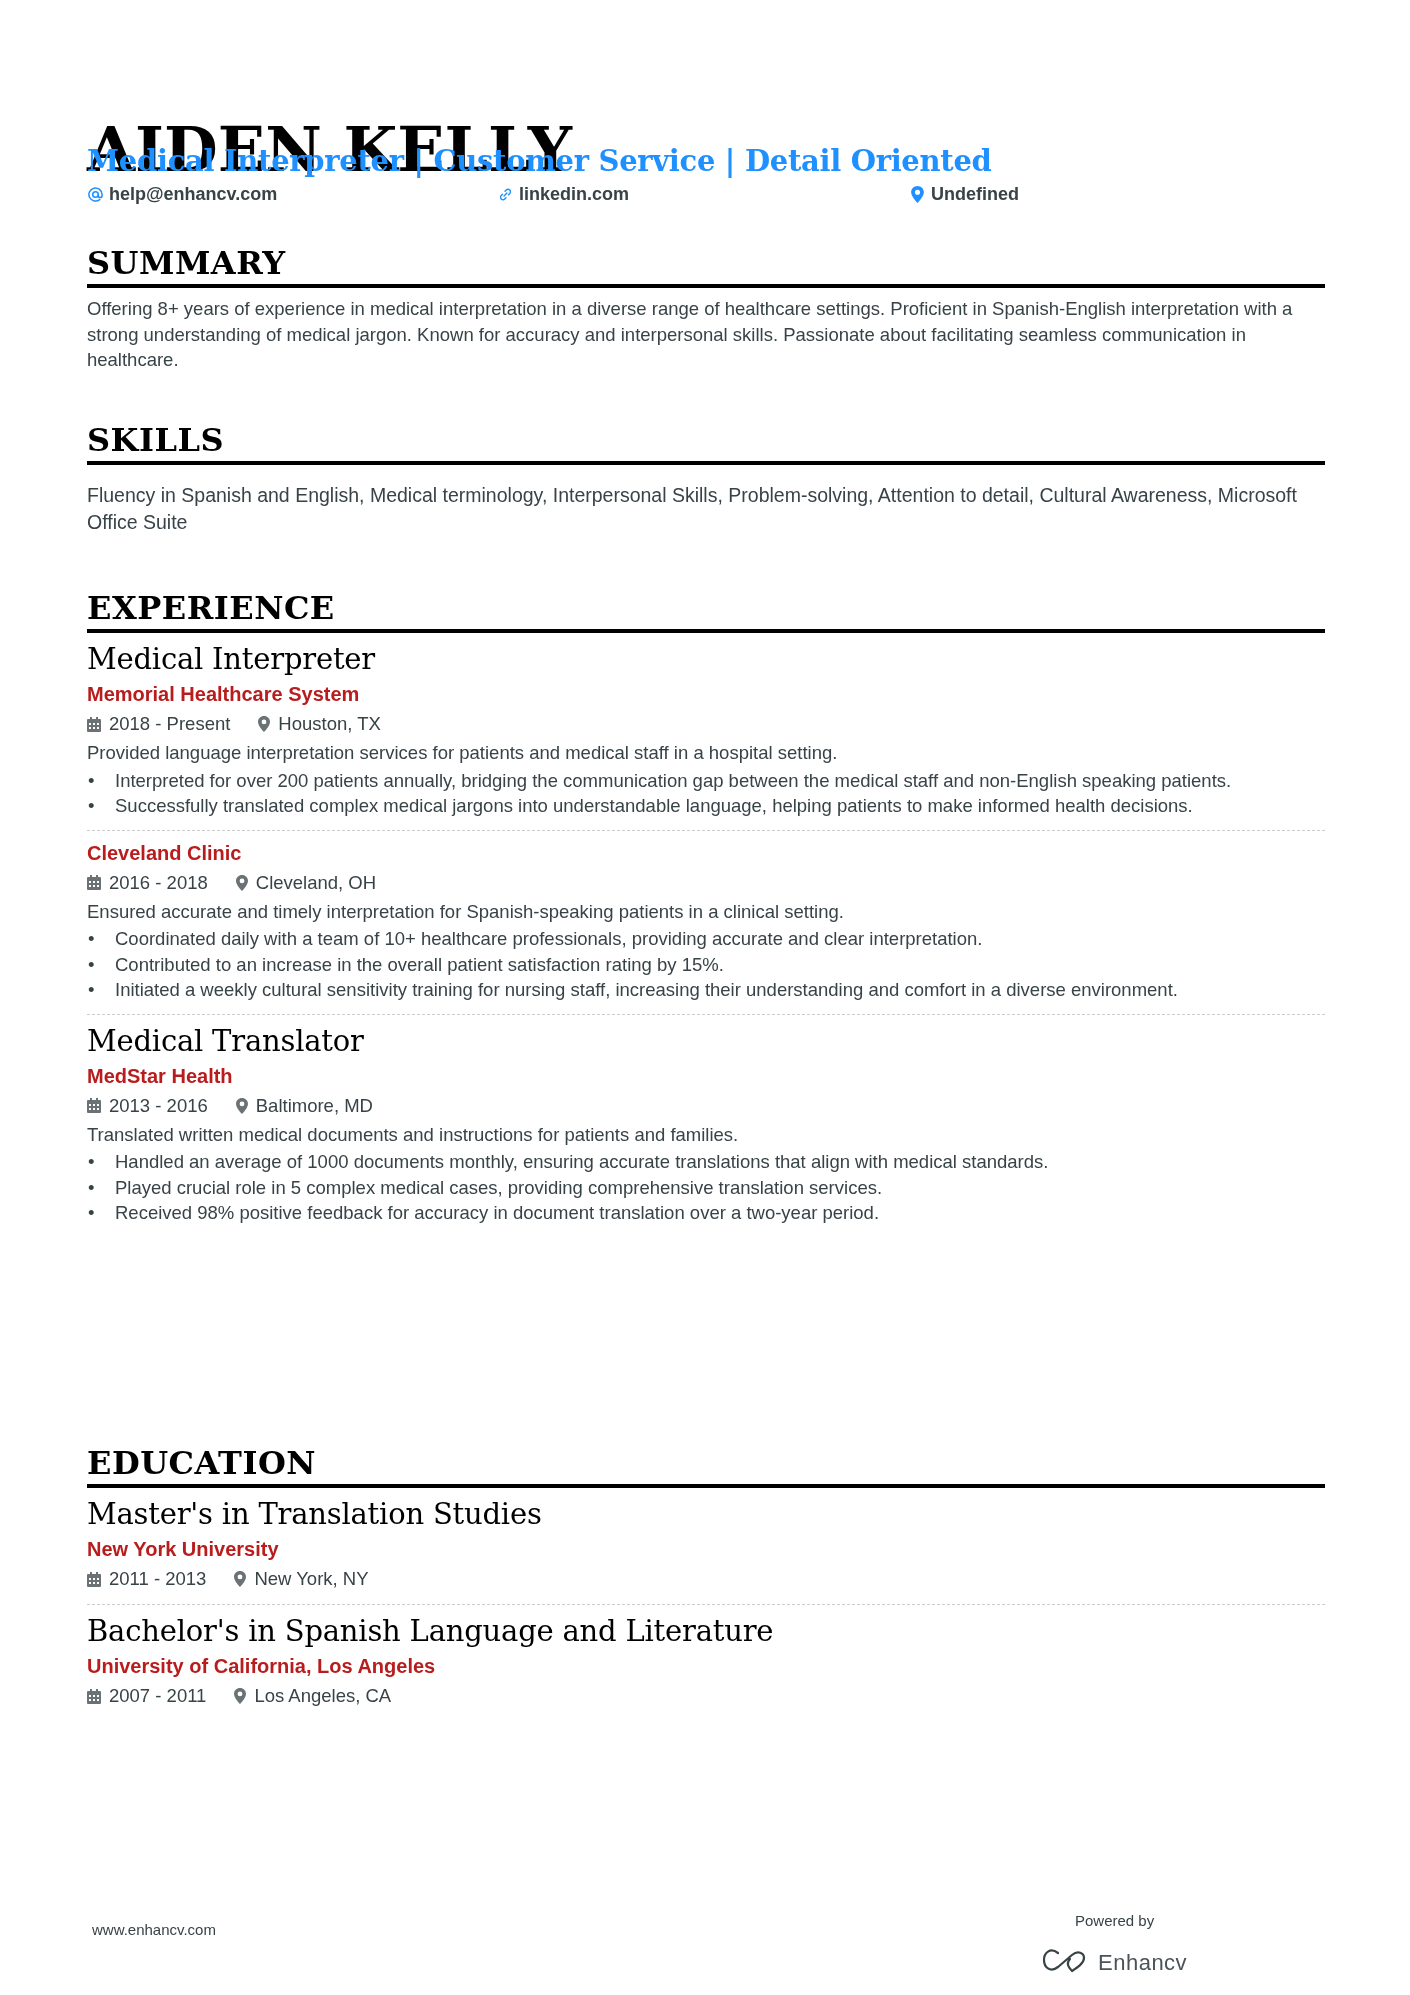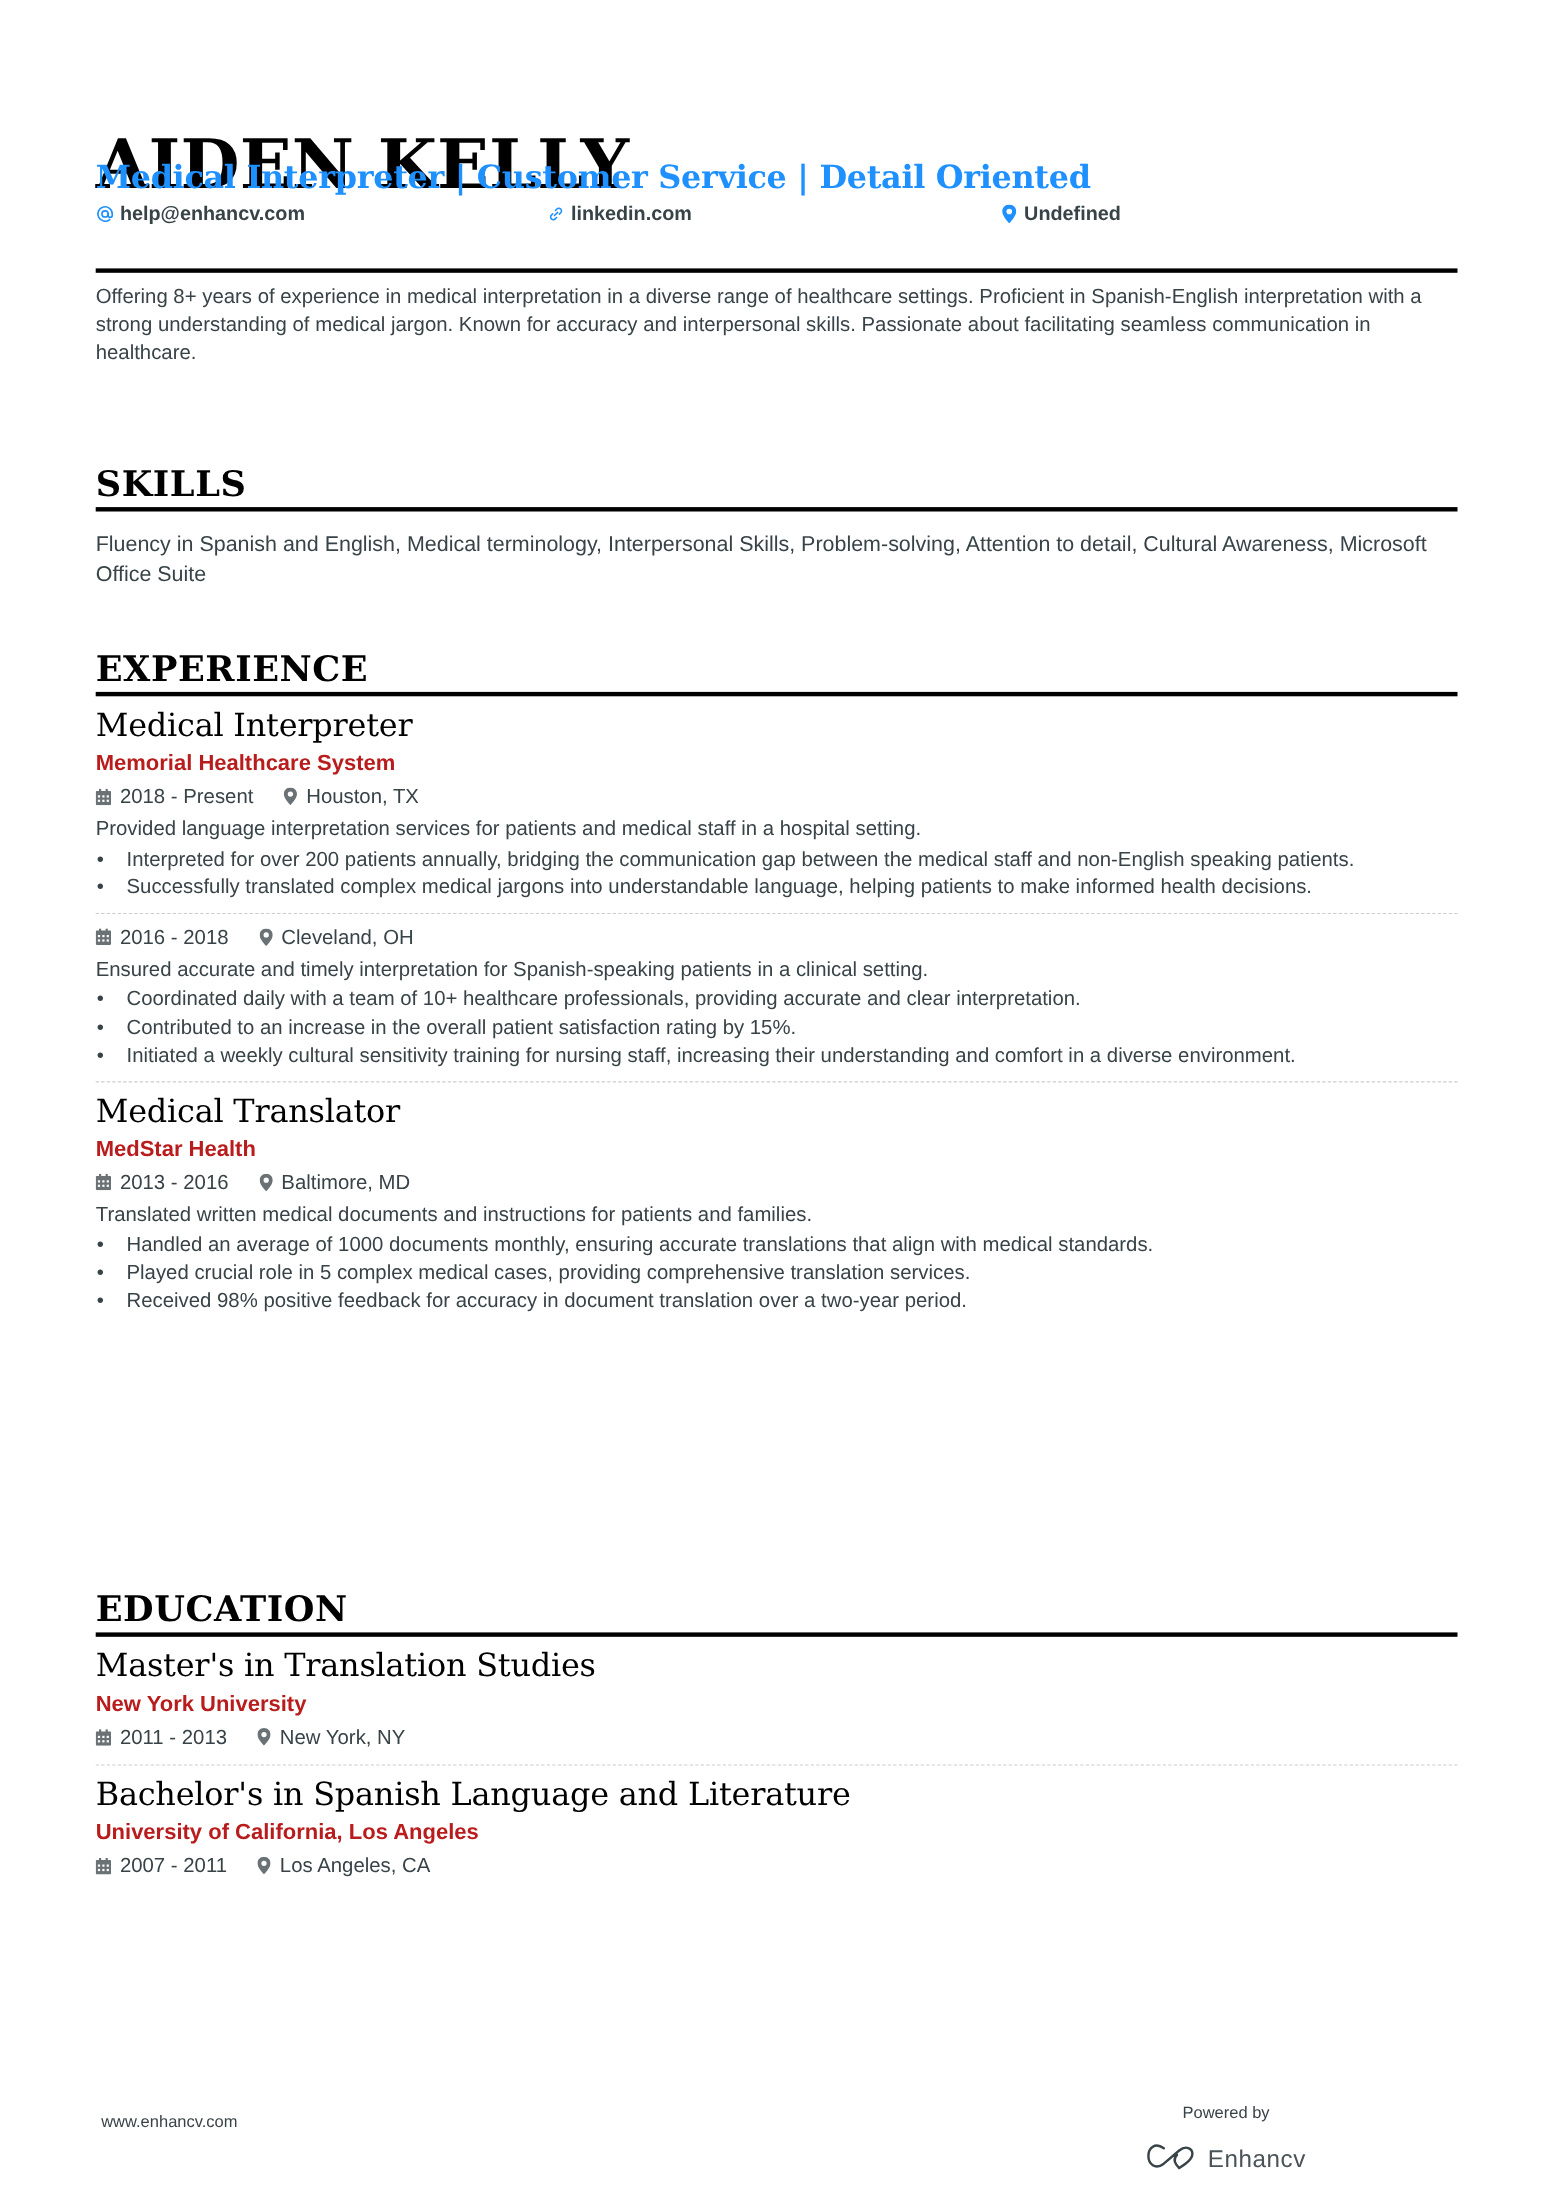--- a/index.html
+++ b/index.html
@@ -68,20 +68,21 @@
       <span class="ic">
         <svg width="13" height="17" viewBox="0 0 12 16">
             <path d="M6 0C2.7 0 0 2.6 0 5.9 0 10 6 16 6 16s6-6 6-10.1C12 2.6 9.3 0 6 0zm0 8.3A2.4 2.4 0 1 1 6 3.5a2.4 2.4 0 0 1 0 4.8z" fill="#1e90ff"></path>
           </svg>
       </span>
       <span>Undefined</span>
     </div>
   </div>
 
   <section class="section" style="top:243px;">
+    <h2 class="sec-title serif">SUMMARY</h2>
     <div class="sec-rule"></div>
     <div class="body-text sans" style="margin-top:8px;">Offering 8+ years of experience in medical interpretation in a diverse range of healthcare settings. Proficient in Spanish-English interpretation with a strong understanding of medical jargon. Known for accuracy and interpersonal skills. Passionate about facilitating seamless communication in healthcare.</div>
   </section>
 
   <section class="section" style="top:420px;">
     <h2 class="sec-title serif">SKILLS</h2>
     <div class="sec-rule"></div>
     <div class="body-text sans" style="margin-top:17px; font-size:19.5px; line-height:27px;">Fluency in Spanish and English, Medical terminology, Interpersonal Skills, Problem-solving, Attention to detail, Cultural Awareness, Microsoft Office Suite</div>
   </section>
 
@@ -122,20 +123,21 @@
       </div>
       <div class="desc body-text sans">Provided language interpretation services for patients and medical staff in a hospital setting.</div>
       <ul class="bullets sans">
         <li>Interpreted for over 200 patients annually, bridging the communication gap between the medical staff and non-English speaking patients.</li>
         <li>Successfully translated complex medical jargons into understandable language, helping patients to make informed health decisions.</li>
       </ul>
       <div class="dash"></div>
     </div>
 
     <div class="entry" style="margin-top:8px;">
+      <div class="org sans">Cleveland Clinic</div>
       <div class="meta sans">
         <span class="m-item">
           <span>
               <svg width="14" height="15" viewBox="0 0 14 15">
                 <rect x="0" y="2" width="14" height="13" rx="1" fill="#6b7275"></rect>
                 <rect x="3" y="0" width="2" height="3" fill="#6b7275"></rect>
                 <rect x="9" y="0" width="2" height="3" fill="#6b7275"></rect>
                 <g fill="#fff">
                   <rect x="2" y="6" width="2" height="2"></rect>
                   <rect x="6" y="6" width="2" height="2"></rect>

